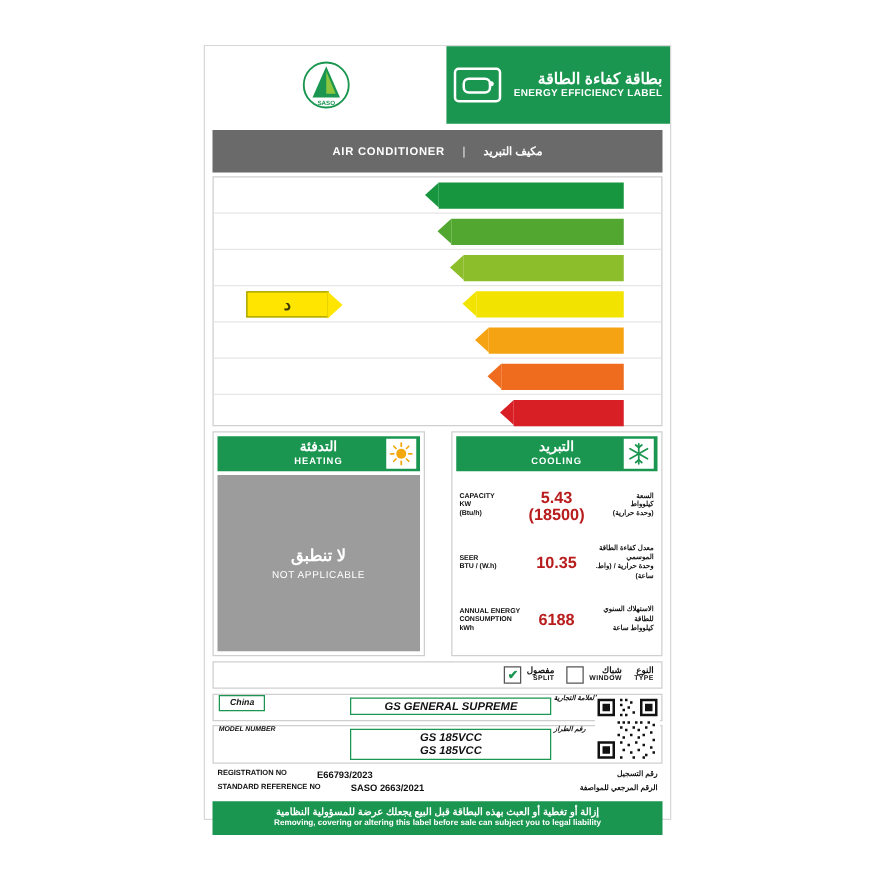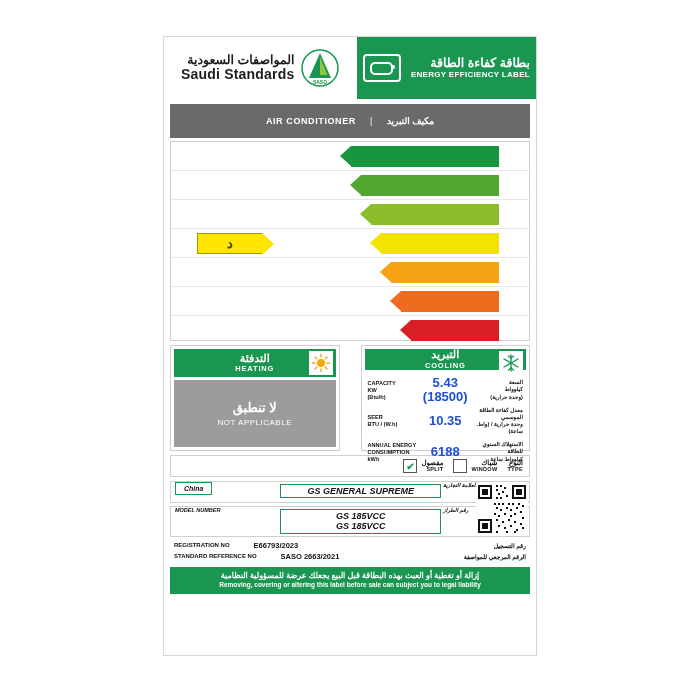--- a/index.html
+++ b/index.html
@@ -212,21 +212,21 @@
     font-weight: bold;
     color: #3a3a00;
     padding: 0 8px;
   }
 
   
   .hc {
     margin: 4px 6px 0 6px;
     display: flex;
     gap: 21px;
-    height: 106px;
+    height: 180px;
   }
   .panel {
     flex: 1;
     border: 1px solid #cfcfcf;
     box-sizing: border-box;
     display: flex;
     flex-direction: column;
   }
   .panel-head {
     background: #1a9650;
@@ -289,21 +289,21 @@
     color: #111;
     line-height: 1.25;
     padding-left: 3px;
     box-sizing: border-box;
   }
   .c-val {
     width: 34%;
     text-align: center;
     font-size: 13px;
     font-weight: bold;
-    color: #1d4ed8;
+    color: #b91c1c;
     line-height: 1.1;
   }
   .c-ar {
     width: 33%;
     font-size: 5.6px;
     font-weight: bold;
     color: #111;
     text-align: right;
     line-height: 1.3;
     padding-right: 3px;
@@ -422,24 +422,20 @@
   .f-ar { font-size: 8px; font-weight: bold; line-height: 1.3;}
   .f-en { font-size: 6.5px; font-weight: bold; line-height: 1.3;}
 </style>
 </head>
 <body>
 
 <div id="label">
 
   <div class="header">
     <div class="header-left">
-      <div class="saso-text">
-        <div class="saso-ar">المواصفات السعودية</div>
-        <div class="saso-en">Saudi Standards</div>
-      </div>
       <div class="saso-mark">
         <svg width="40" height="40" viewBox="0 0 40 40">
           <circle cx="20" cy="20" r="18" fill="#ffffff" stroke="#1a9650" stroke-width="1.5"></circle>
           <path d="M20 5 L31 30 L9 30 Z" fill="#1a9650"></path>
           <path d="M20 9 L27.5 27 L20 27 Z" fill="#8cc63f"></path>
           <text x="20" y="36" font-size="5" text-anchor="middle" fill="#1a9650" font-family="Liberation Sans, sans-serif" font-weight="bold">SASO</text>
         </svg>
       </div>
     </div>
     <div class="header-right">

